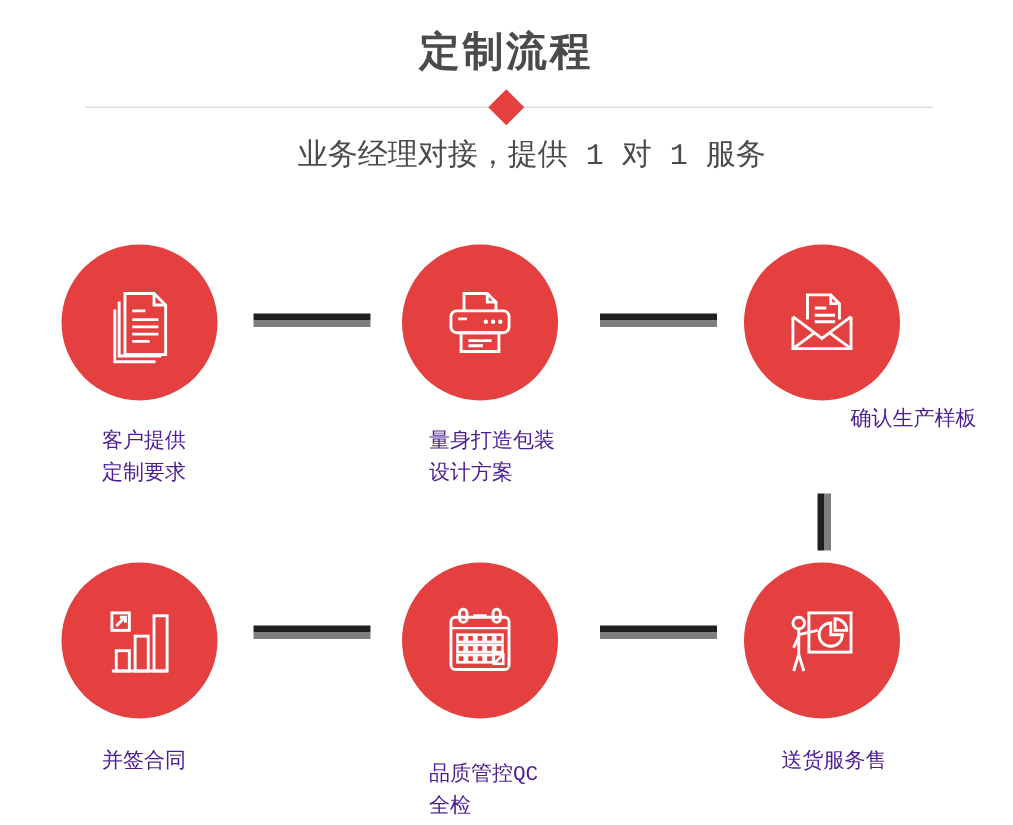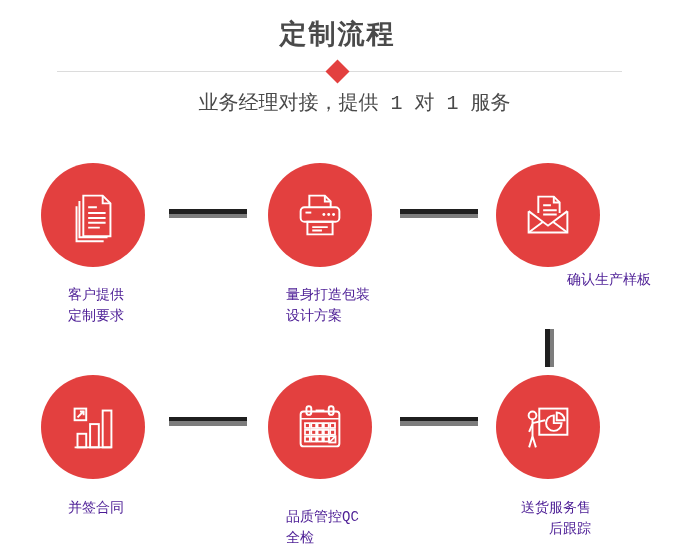--- a/index.html
+++ b/index.html
@@ -180,15 +180,15 @@
       <rect x="23" y="13" width="29" height="27"></rect>
       <path d="M38 20 A8 8 0 1 0 46 28 L38 28 Z"></path>
       <path d="M41 17 A8 8 0 0 1 49 25 L41 25 Z"></path>
       <circle cx="16" cy="20" r="4"></circle>
       <path d="M16 24.5 v17"></path>
       <path d="M16 41.5 l-3.5 11.5 M16 41.5 l3.5 11.5"></path>
       <path d="M16 28 l13 -3"></path>
       <path d="M16 29 l-3.5 8"></path>
     </svg>
   </div>
-  <div class="step-label l6"><div>送货服务售</div><div>后跟踪</div></div>
+  <div class="step-label l6"><div>送货服务售</div></div>
 
 </div>
 
 </body></html>

